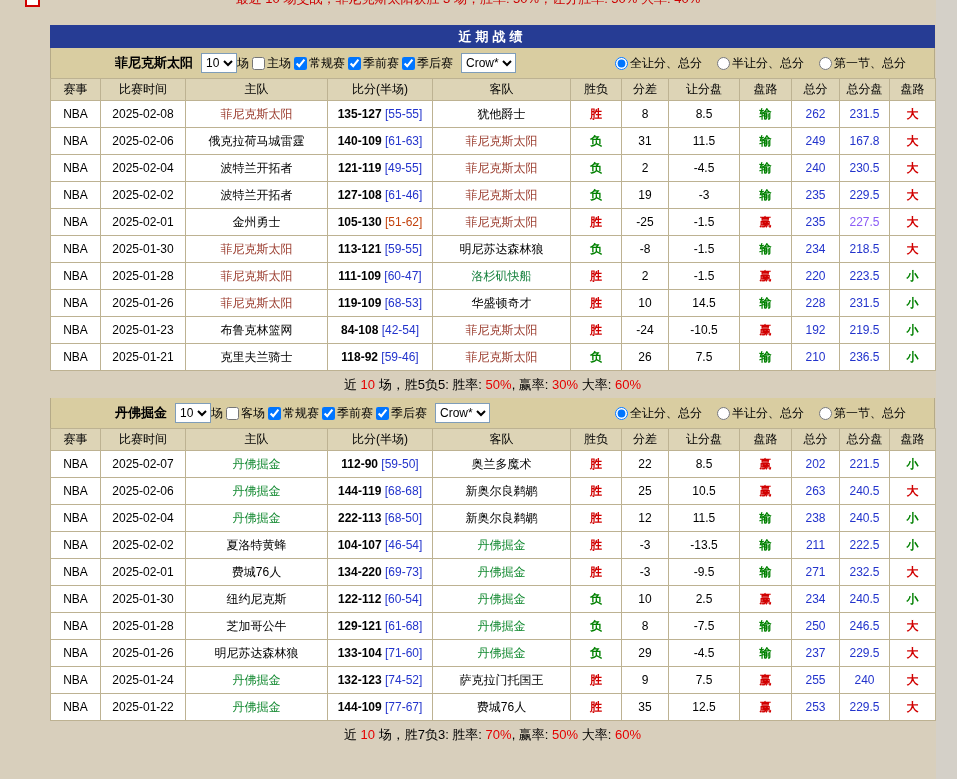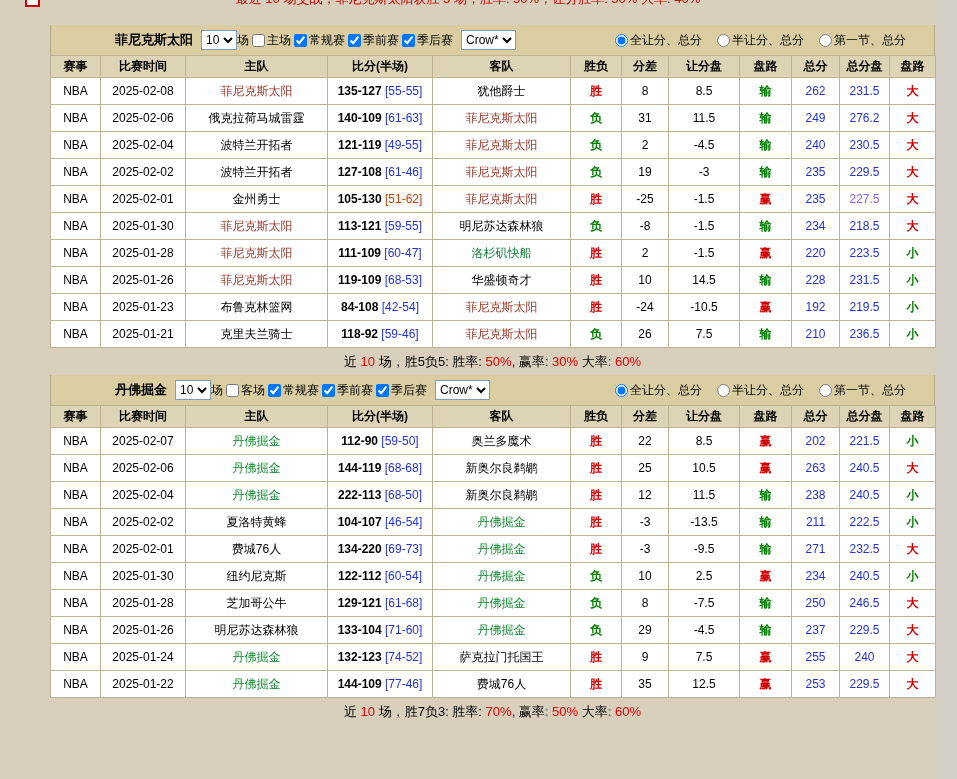--- a/index.html
+++ b/index.html
@@ -42,34 +42,35 @@
   .filter label input { margin: 0 2px 0 3px; }
   .radios { margin-left: auto; margin-right: 28px; display: flex; align-items: center; }
   .radios label { margin-left: 12px; }
   table {
     width: 885px; border-collapse: collapse; table-layout: fixed; background: #fff;
   }
   th, td {
     border: 1px solid #bdb292; text-align: center; font-size: 12px;
     height: 27px; padding: 0; white-space: nowrap; overflow: hidden;
   }
-  thead th { background: #ddd4b6; height: 22px; font-weight: bold; }
+  thead th { background: #ddd4b6; height: 22px; font-weight: normal; }
   td b { font-weight: bold; }
   .summary {
     height: 27px; line-height: 27px; text-align: center; font-size: 13px;
   }
 </style>
 </head>
 <body>
 
 <div class="page">
   <div class="topline">最近 10 场交战，菲尼克斯太阳获胜 3 场，胜率: 50%，让分胜率: 50% 大率: 40%</div>
   <div class="topbox"></div>
 
   <div class="content">
+    <div class="bar">近期战绩</div>
 
     <section>
       <div class="filter">
         <span class="team">菲尼克斯太阳</span>
         <select>
           <option>10</option>
         </select>
         <span>场</span>
         <label>
           <input type="checkbox" style="">
@@ -155,21 +156,21 @@
               <td>NBA</td>
               <td>2025-02-06</td>
               <td><span style="color:#000">俄克拉荷马城雷霆</span></td>
               <td><b>140-109</b> <span style="color:#2233cc">[61-63]</span></td>
               <td><span style="color:#9a3b2d">菲尼克斯太阳</span></td>
               <td><b style="color:#008000">负</b></td>
               <td>31</td>
               <td>11.5</td>
               <td><b style="color:#008000">输</b></td>
               <td><span style="color:#2233cc">249</span></td>
-              <td><span style="color:#2233cc">276.2</span></td>
+              <td><span style="color:#2233cc">167.8</span></td>
               <td><b style="color:#d10000">大</b></td>
             </tr>
             <tr>
               <td>NBA</td>
               <td>2025-02-04</td>
               <td><span style="color:#000">波特兰开拓者</span></td>
               <td><b>121-119</b> <span style="color:#2233cc">[49-55]</span></td>
               <td><span style="color:#9a3b2d">菲尼克斯太阳</span></td>
               <td><b style="color:#008000">负</b></td>
               <td>2</td>
@@ -478,21 +479,21 @@
               <td>7.5</td>
               <td><b style="color:#d10000">赢</b></td>
               <td><span style="color:#2233cc">255</span></td>
               <td><span style="color:#2233cc">240</span></td>
               <td><b style="color:#d10000">大</b></td>
             </tr>
             <tr>
               <td>NBA</td>
               <td>2025-01-22</td>
               <td><span style="color:#148a32">丹佛掘金</span></td>
-              <td><b>144-109</b> <span style="color:#2233cc">[77-46]</span></td>
+              <td><b>144-109</b> <span style="color:#2233cc">[77-67]</span></td>
               <td><span style="color:#000">费城76人</span></td>
               <td><b style="color:#d10000">胜</b></td>
               <td>35</td>
               <td>12.5</td>
               <td><b style="color:#d10000">赢</b></td>
               <td><span style="color:#2233cc">253</span></td>
               <td><span style="color:#2233cc">229.5</span></td>
               <td><b style="color:#d10000">大</b></td>
             </tr>
           </tbody>

